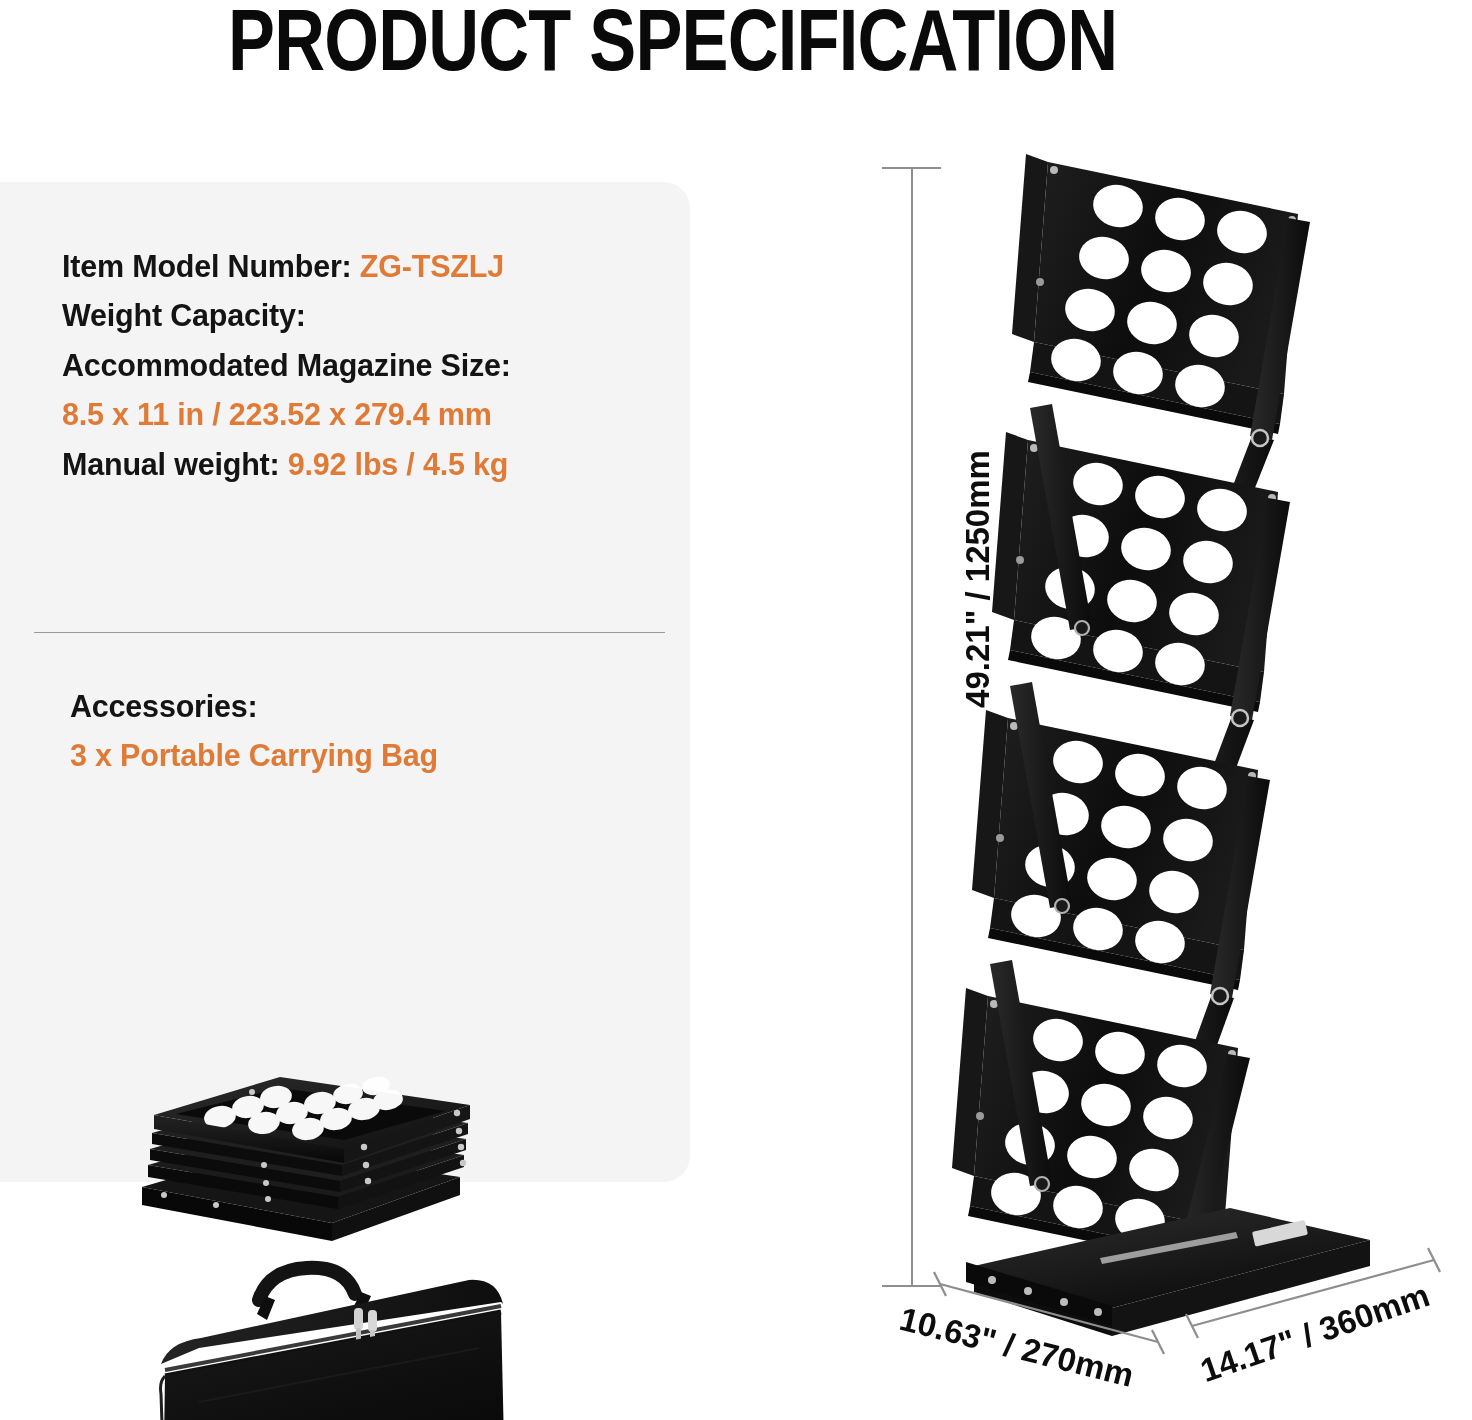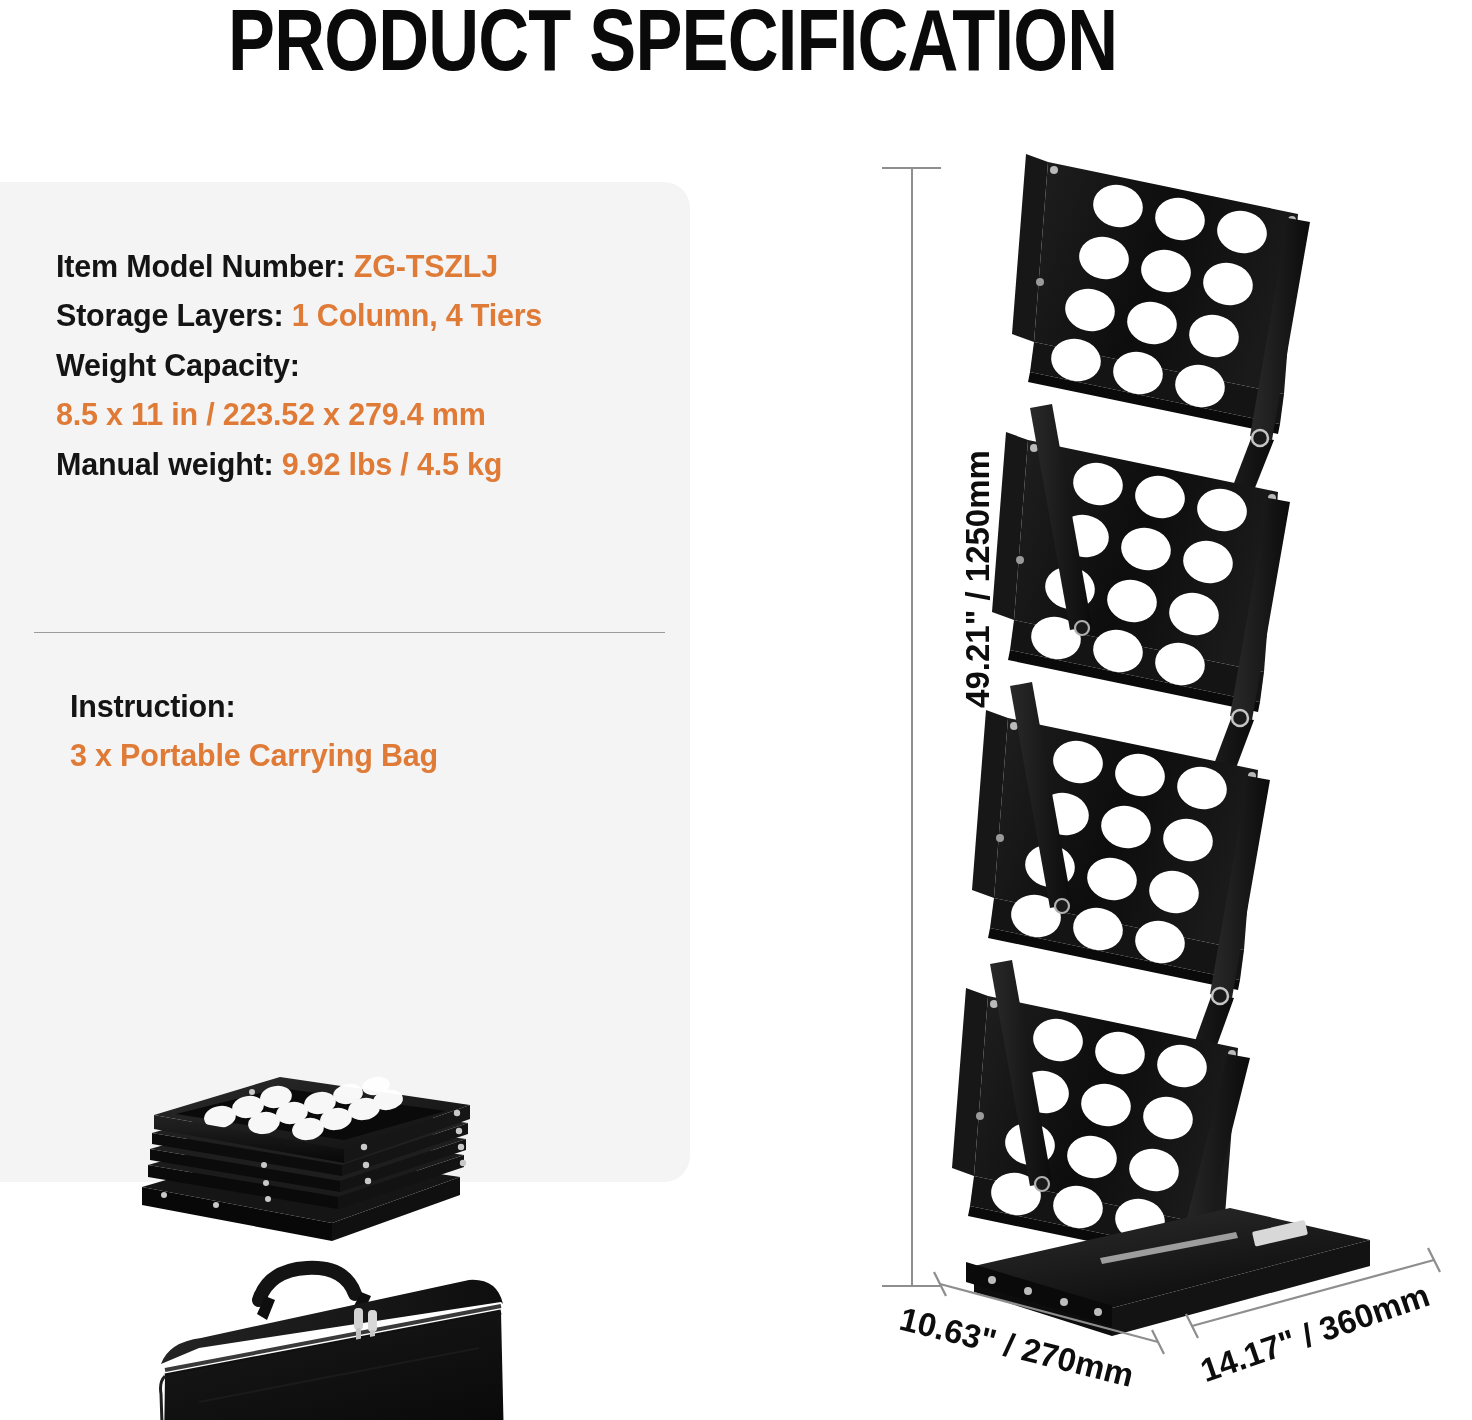--- a/index.html
+++ b/index.html
@@ -29,21 +29,21 @@
   }
 
   
   .spec-card{
     position:absolute;left:-26px;top:182px;
     width:716px;height:1000px;
     background:#f4f4f4;
     border-radius:26px;
   }
   .spec-list{
-    position:absolute;left:82px;top:60px;width:600px;
+    position:absolute;left:88px;top:60px;width:600px;
   }
   .spec-line{
     font-size:30.5px;
     font-weight:bold;
     color:#141414;
     line-height:1.62;
     white-space:nowrap;
     letter-spacing:-0.2px;
   }
   .val{color:#df7b37;}
@@ -117,40 +117,37 @@
 
 <div class="spec-card">
 
   <div class="spec-list">
 
     <div class="spec-line">
       <span>Item Model Number:</span>
       <span class="val">ZG-TSZLJ</span>
     </div>
 
-    <div class="spec-line">
-      <span>Storage Layers:</span>
-      <span class="val">1 Column, 4 Tiers</span>
-    </div>
 
     <div class="spec-line">Weight Capacity:</div>
 
+    <div class="spec-line">Accommodated Magazine Size:</div>
     <div class="spec-line val">8.5 x 11 in / 223.52 x 279.4 mm</div>
 
     <div class="spec-line">
       <span>Manual weight:</span>
       <span class="val">9.92 lbs / 4.5 kg</span>
     </div>
 
   </div>
 
   <div class="spec-divider"></div>
 
   <div class="acc-block">
-    <div class="spec-line">Instruction:</div>
+    <div class="spec-line">Accessories:</div>
     <div class="spec-line val">3 x Portable Carrying Bag</div>
   </div>
 
   <svg class="stack" viewBox="0 0 400 220">
     <defs>
       <linearGradient id="pTop" x1="0" y1="0" x2="1" y2="1">
         <stop offset="0" stop-color="#2b2b2b"></stop>
           <stop offset="1" stop-color="#111"></stop>
       </linearGradient>
       <linearGradient id="pSide" x1="0" y1="0" x2="0" y2="1">

